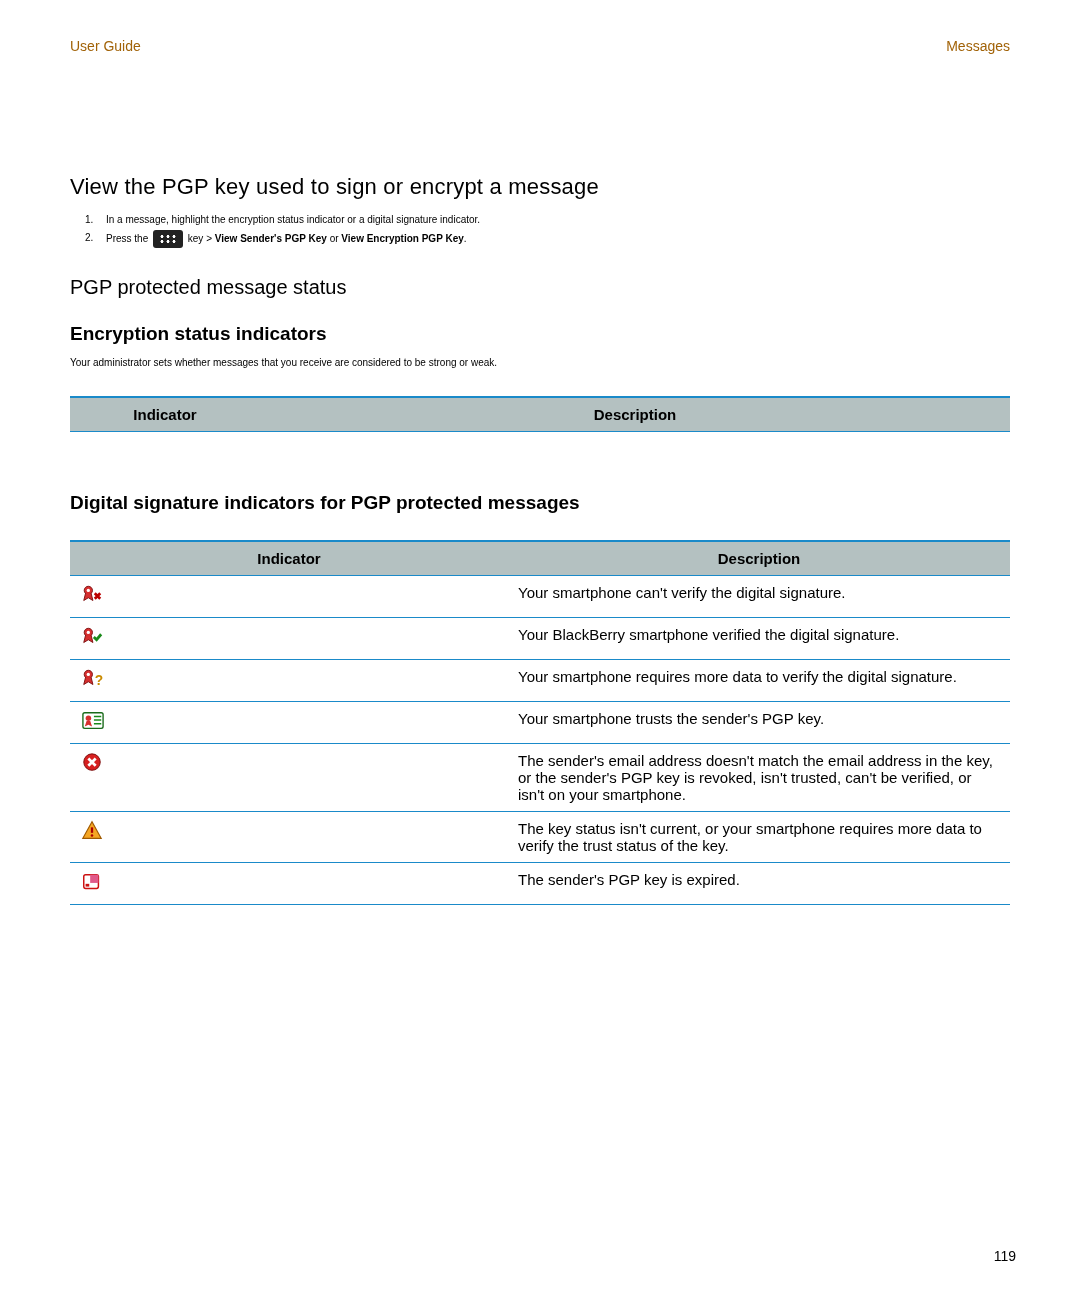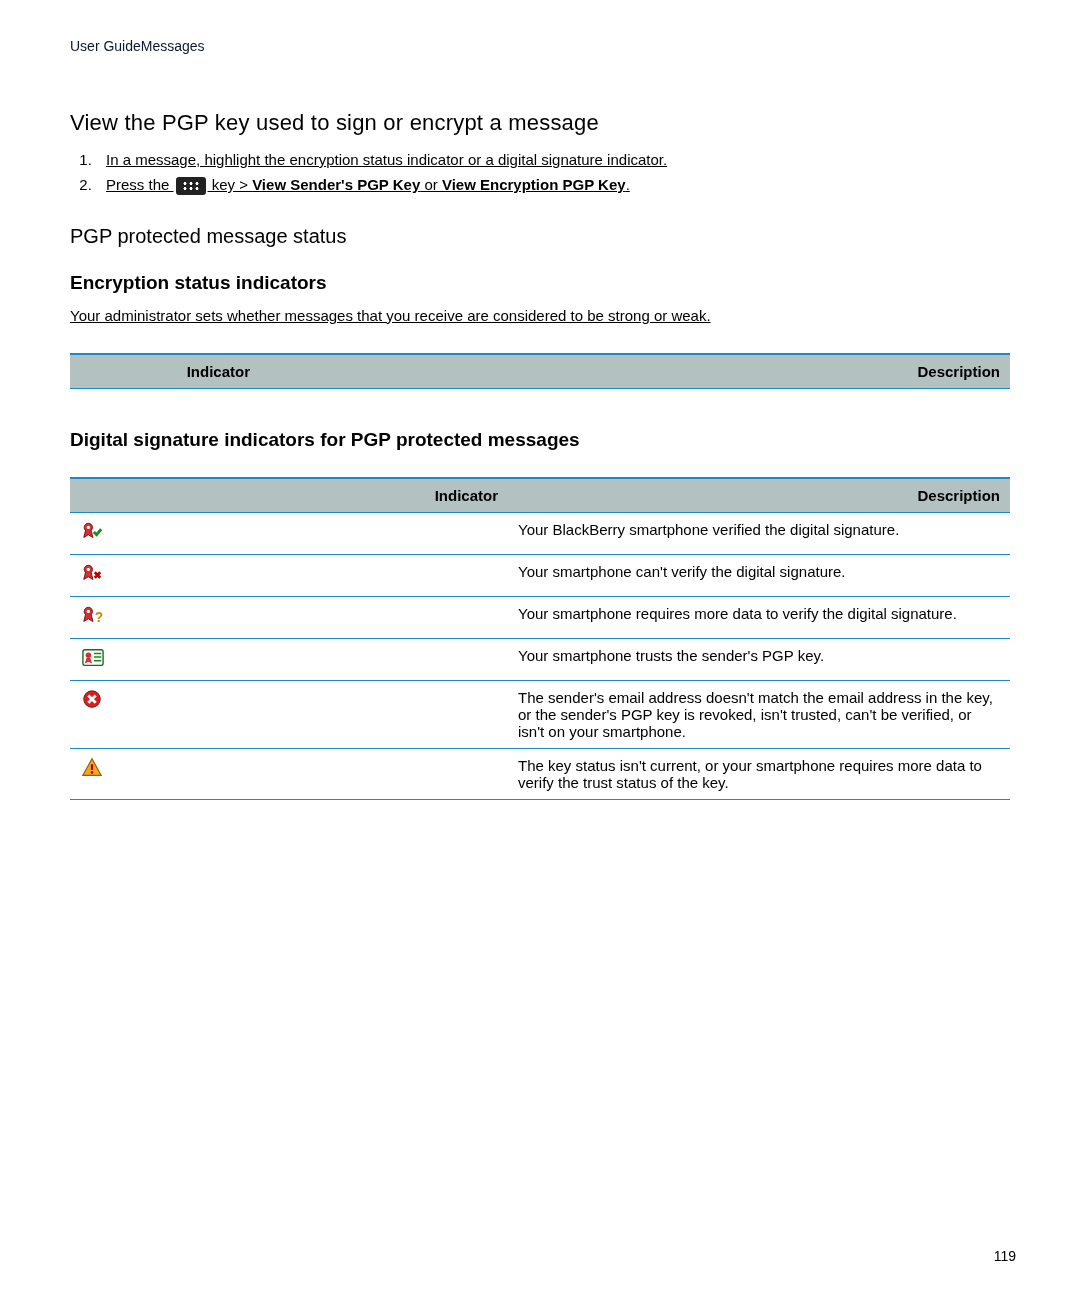--- a/index.html
+++ b/index.html
@@ -9,24 +9,24 @@
     background: #fff;
     font-family: "Segoe UI", Arial, sans-serif;
     color: #000;
     position: relative;
   }
   .page {
     padding: 38px 70px 0 70px;
   }
   .hdr {
     display: flex;
-    justify-content: flex-start;
+    justify-content: space-between;
     font-size: 14px;
-    color: #0f172a;
-    margin-bottom: 56px;
+    color: #a16207;
+    margin-bottom: 120px;
   }
   .h2 {
     font-size: 22px;
     font-weight: 400;
     margin-bottom: 12px;
     font-family: "Trebuchet MS", "Segoe UI", Arial, sans-serif;
     letter-spacing: 0.2px;
   }
   .h3 {
     font-size: 20px;
@@ -36,23 +36,22 @@
     font-family: "Trebuchet MS", "Segoe UI", Arial, sans-serif;
   }
   .h4 {
     font-size: 19px;
     font-weight: 700;
     margin-top: 24px;
     margin-bottom: 10px;
     font-family: "Trebuchet MS", "Segoe UI", Arial, sans-serif;
   }
   .body, ol li {
-    font-size: 15px;
+    font-size: 10px;
     line-height: 1.55;
-    text-decoration: underline;
   }
   ol {
     padding-left: 26px;
     margin-bottom: 18px;
   }
   ol li { padding-left: 10px; margin-bottom: 2px; }
   .bold { font-weight: 700; }
   .menukey {
     display: inline-block;
     vertical-align: middle;
@@ -71,21 +70,21 @@
       radial-gradient(circle, #fff 1.4px, transparent 1.6px) 0 0 / 6px 5px;
   }
   table.ind {
     width: 100%;
     border-collapse: collapse;
     margin-top: 26px;
     font-size: 15px;
   }
   table.ind thead th {
     background: #b4c1c1;
-    text-align: right;
+    text-align: center;
     font-weight: 700;
     padding: 8px 10px;
     border-top: 2px solid #1a8ac9;
     border-bottom: 1px solid #1a8ac9;
   }
   table.ind tbody td {
     padding: 8px 10px 8px 10px;
     border-bottom: 1px solid #1a8ac9;
     vertical-align: top;
   }
@@ -129,55 +128,55 @@
     <thead>
       <tr>
         <th>Indicator</th>
         <th>Description</th>
       </tr>
     </thead>
     <tbody>
     </tbody>
   </table>
 
-  <div class="h4" style="margin-top:40px">Digital signature indicators for PGP protected messages</div>
+  <div class="h4" style="margin-top:60px">Digital signature indicators for PGP protected messages</div>
 
   <table class="ind t2">
     <colgroup>
         <col class="c1">
         <col>
       </colgroup>
     <thead>
       <tr>
         <th>Indicator</th>
         <th>Description</th>
       </tr>
     </thead>
     <tbody>
       <tr>
         <td><span class="icon">
           <svg viewBox="0 0 24 24" width="24" height="22">
                 <circle cx="8" cy="7" r="4.5" fill="#d62f2f" stroke="#7a0c0c"></circle>
                 <circle cx="8" cy="7" r="1.8" fill="#fff"></circle>
                 <path d="M5 10l-2 8 5-3 5 3-2-8" fill="#d62f2f" stroke="#7a0c0c"></path>
-                <path d="M14 12l3 3 5-6" fill="none" stroke="#1a8a1a" stroke-width="3"></path>
-              </svg>
-        </span></td>
-        <td>Your BlackBerry smartphone verified the digital signature.</td>
+                <path d="M15 10l6 6M21 10l-6 6" stroke="#b00" stroke-width="3"></path>
+              </svg>
+        </span></td>
+        <td>Your smartphone can't verify the digital signature.</td>
       </tr>
       <tr>
         <td><span class="icon">
           <svg viewBox="0 0 24 24" width="24" height="22">
                 <circle cx="8" cy="7" r="4.5" fill="#d62f2f" stroke="#7a0c0c"></circle>
                 <circle cx="8" cy="7" r="1.8" fill="#fff"></circle>
                 <path d="M5 10l-2 8 5-3 5 3-2-8" fill="#d62f2f" stroke="#7a0c0c"></path>
-                <path d="M15 10l6 6M21 10l-6 6" stroke="#b00" stroke-width="3"></path>
-              </svg>
-        </span></td>
-        <td>Your smartphone can't verify the digital signature.</td>
+                <path d="M14 12l3 3 5-6" fill="none" stroke="#1a8a1a" stroke-width="3"></path>
+              </svg>
+        </span></td>
+        <td>Your BlackBerry smartphone verified the digital signature.</td>
       </tr>
       <tr>
         <td><span class="icon">
           <svg viewBox="0 0 24 24" width="24" height="22">
                 <circle cx="8" cy="7" r="4.5" fill="#d62f2f" stroke="#7a0c0c"></circle>
                 <circle cx="8" cy="7" r="1.8" fill="#fff"></circle>
                 <path d="M5 10l-2 8 5-3 5 3-2-8" fill="#d62f2f" stroke="#7a0c0c"></path>
                 <text x="15" y="18" font-size="15" font-weight="bold" fill="#c98a00">?</text>
               </svg>
         </span></td>
@@ -206,17 +205,27 @@
       <tr>
         <td><span class="icon">
           <svg viewBox="0 0 24 24" width="24" height="22">
                 <path d="M12 2L2 20h20z" fill="#f5a623" stroke="#a05a00" stroke-width="1.3"></path>
                 <path d="M12 8v6" stroke="#a00" stroke-width="2.5"></path>
                 <circle cx="12" cy="17" r="1.4" fill="#a00"></circle>
               </svg>
         </span></td>
         <td>The key status isn't current, or your smartphone requires more data to verify the trust status of the key.</td>
       </tr>
+      <tr>
+        <td><span class="icon">
+          <svg viewBox="0 0 24 24" width="24" height="22">
+                <rect x="3" y="4" width="16" height="15" rx="2" fill="#fff" stroke="#c11" stroke-width="1.6"></rect>
+                <rect x="10" y="4" width="9" height="9" fill="#e05a8a"></rect>
+                <rect x="5" y="14" width="4" height="3" fill="#c11"></rect>
+              </svg>
+        </span></td>
+        <td>The sender's PGP key is expired.</td>
+      </tr>
     </tbody>
   </table>
 </div>
 
 <div class="pagenum">119</div>
 
 </body></html>

